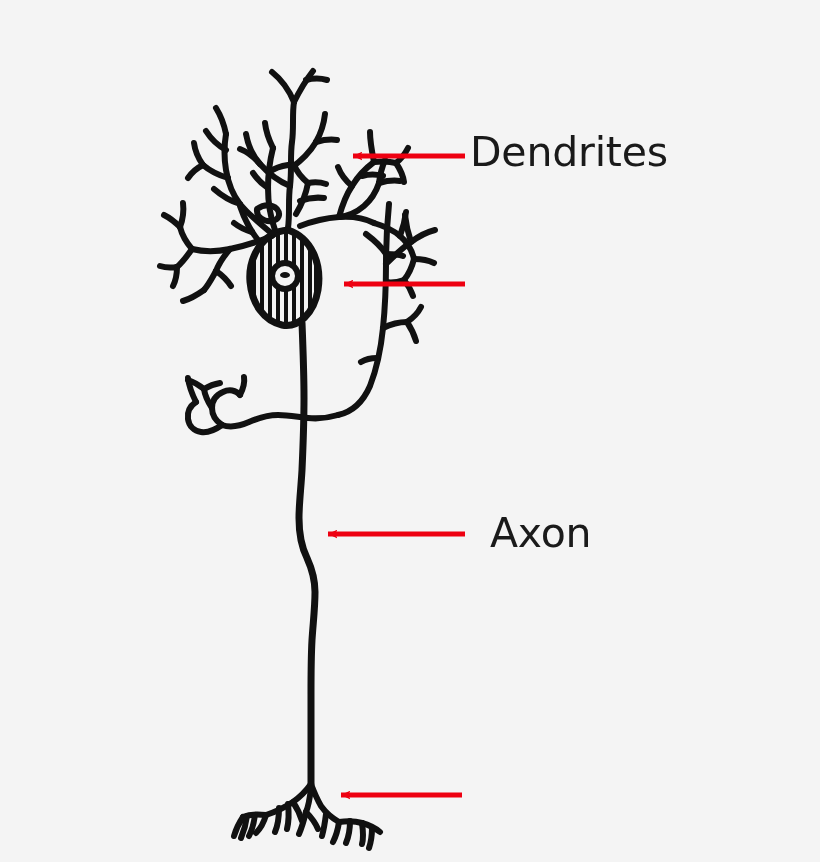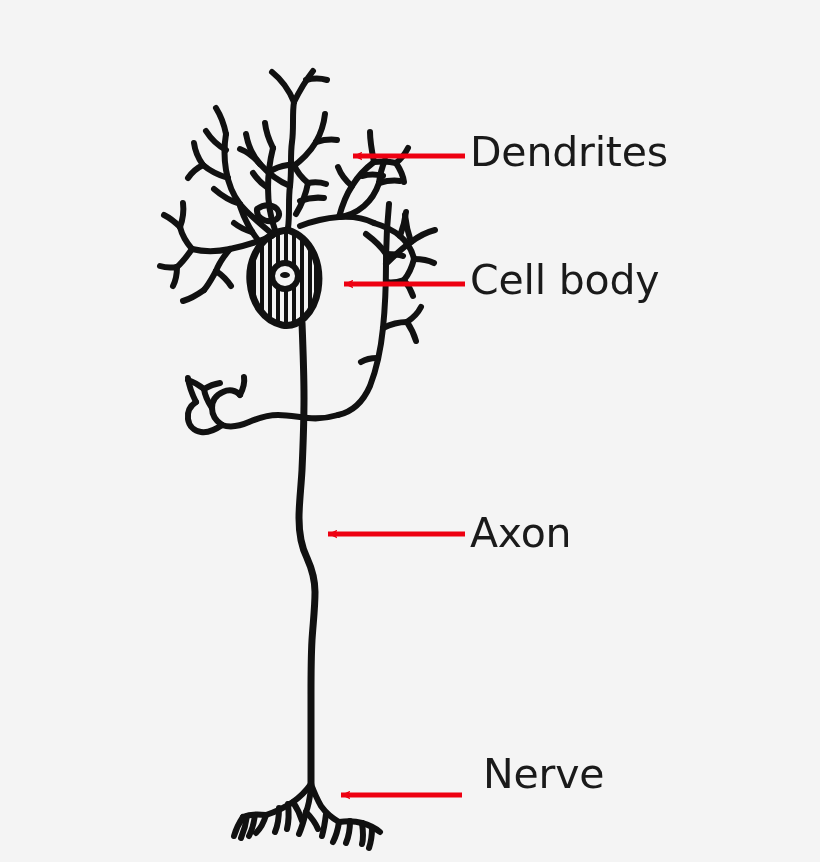--- a/index.html
+++ b/index.html
@@ -34,21 +34,21 @@
     color: #1a1a1a;
     font-family: "DejaVu Sans", sans-serif;
     font-size: 41px;
     line-height: 1.05;
     letter-spacing: -0.2px;
     white-space: pre;
     user-select: none;
   }
   #label-dendrites { left: 470px; top: 113px; }
   #label-cellbody  { left: 470px; top: 241px; }
-  #label-axon      { left: 470px; top: 494px; }
+  #label-axon      { left: 490px; top: 494px; }
   #label-nerve     { left: 483px; top: 735px; }
 </style>
 </head>
 <body style="background: rgb(244, 244, 244);">
 
 <div id="diagram-root" style="background: rgb(244, 244, 244);">
 
   <svg id="neuron-svg" viewBox="0 0 820 862">
     <defs>
       <marker id="arrowhead" markerWidth="10" markerHeight="9" refX="9.4" refY="4.5" orient="auto" markerUnits="userSpaceOnUse">
@@ -227,19 +227,18 @@
     <g stroke="#ee0011" stroke-width="5" fill="none" stroke-linecap="butt">
       <line x1="465" y1="138" x2="353" y2="138" marker-end="url(#arrowhead)"></line>
       <line x1="465" y1="266" x2="344" y2="266" marker-end="url(#arrowhead)"></line>
       <line x1="465" y1="516" x2="328" y2="516" marker-end="url(#arrowhead)"></line>
       <line x1="462" y1="777" x2="341" y2="777" marker-end="url(#arrowhead)"></line>
     </g>
   </svg>
 
   <div class="label-text" id="label-dendrites">Dendrites</div>
 
-  <div class="label-text" id="label-cellbody">Cell body</div>
 
   <div class="label-text" id="label-axon">Axon</div>
 
-  <div class="label-text" id="label-nerve"><div>Nerve</div></div>
+  <div class="label-text" id="label-nerve"></div>
 
 </div>
 
 </body></html>

